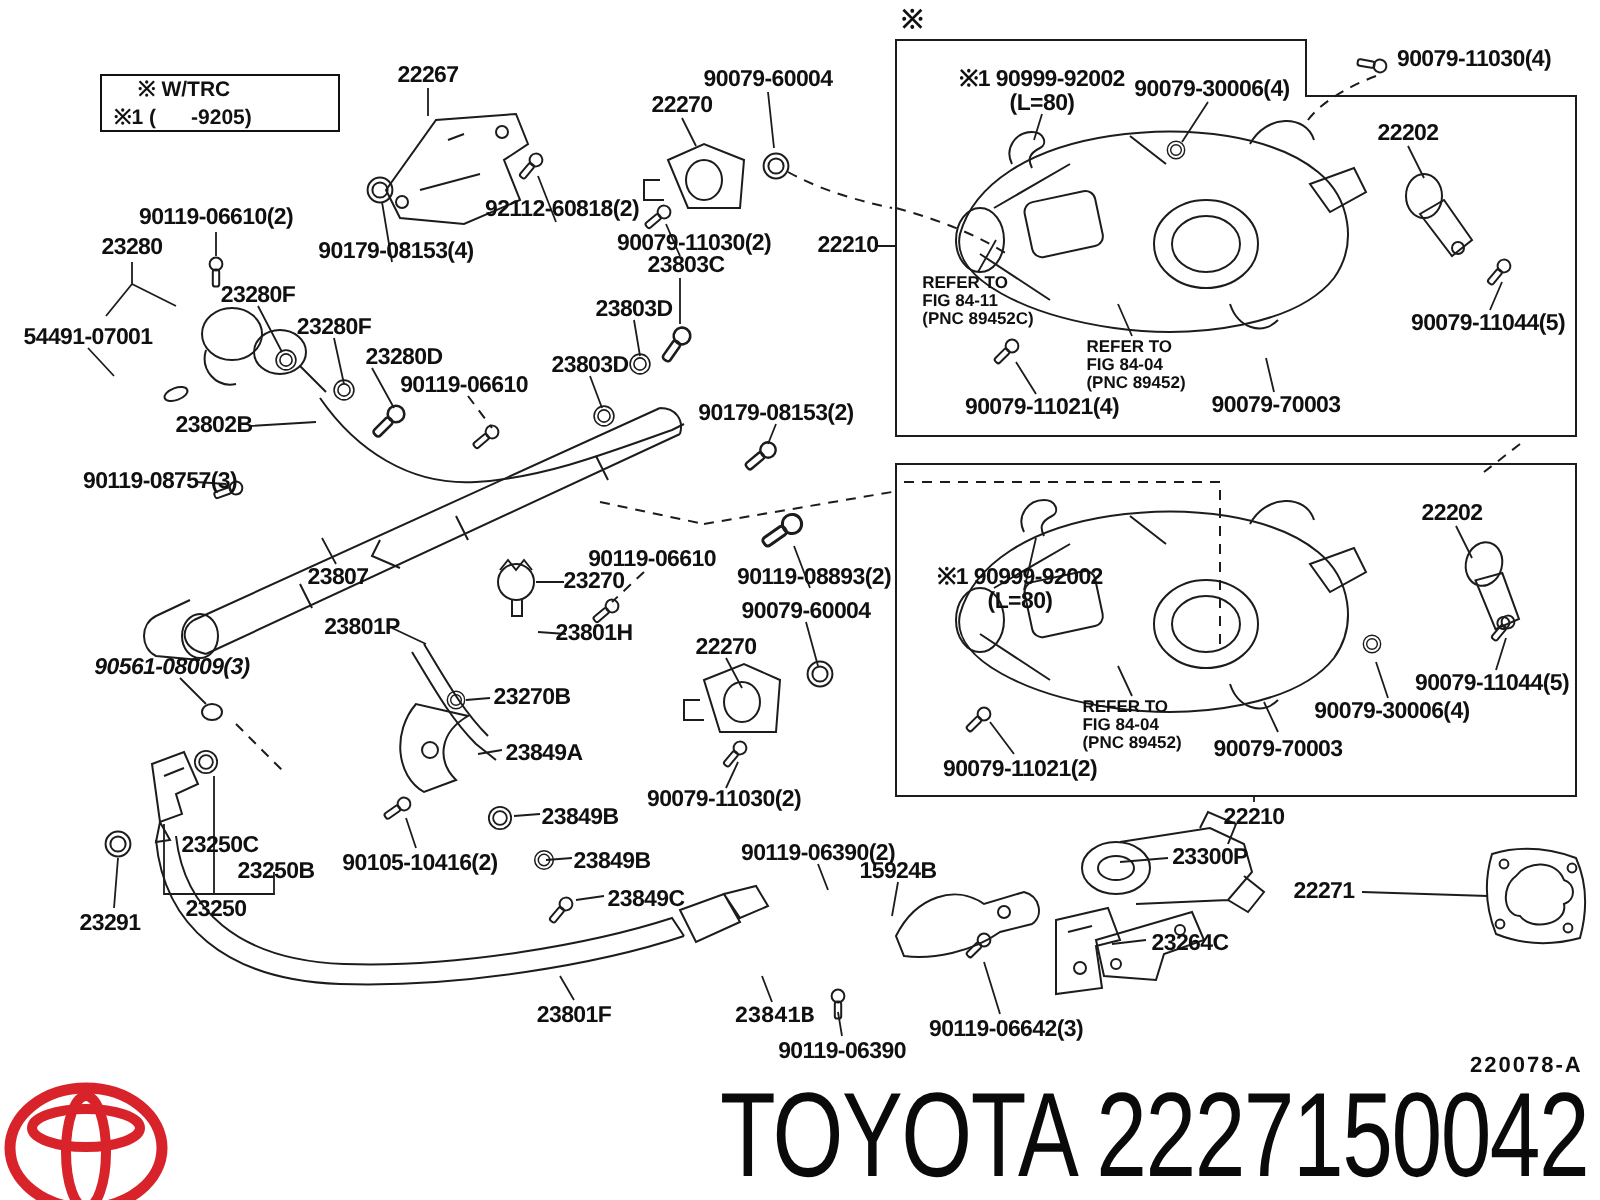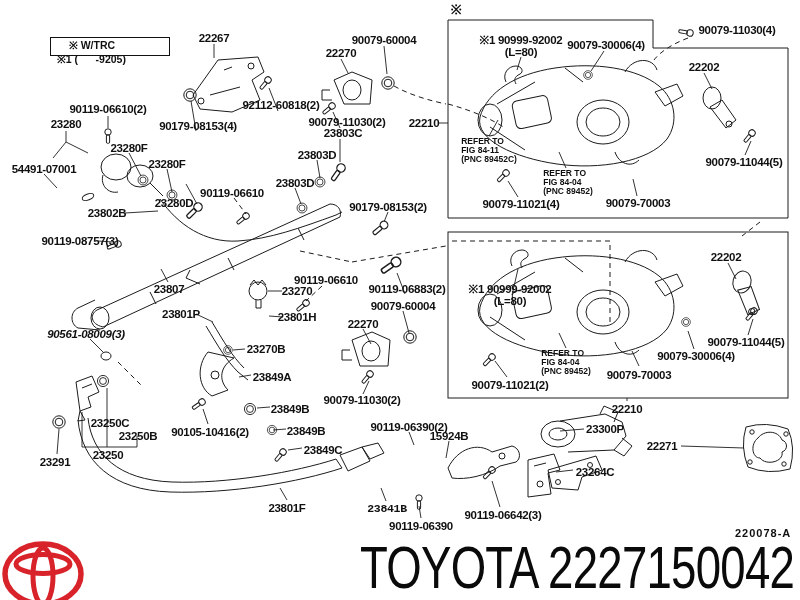--- a/index.html
+++ b/index.html
@@ -6,21 +6,21 @@
     font-family:"Liberation Sans", sans-serif;}
   .stage{position:relative;width:800px;height:600px;background:#fff;color:#111;}
   svg.art{position:absolute;left:0;top:0;}
   .art *{stroke:#1c1c1c;fill:none;stroke-width:1;}
   .art .dash{stroke-dasharray:5,4;}
   .art .thin{stroke-width:0.9;}
   .labels{position:absolute;left:0;top:0;width:800px;height:600px;}
   .plabel{position:absolute;transform:translateX(-50%);font-weight:700;font-size:11.5px;
     letter-spacing:-0.3px;line-height:1.05;text-align:center;white-space:nowrap;color:#101010;}
   .plabel.small{font-size:8.5px;text-align:left;letter-spacing:0;}
-  .notebox{position:absolute;left:50px;top:37px;width:120px;height:19px;border:1.5px solid #111;
+  .notebox{position:absolute;left:50px;top:37px;width:120px;height:29px;border:1.5px solid #111;
     font-weight:700;font-size:10.5px;line-height:1.3;padding:1px 0 0 6px;box-sizing:border-box;
     letter-spacing:0;}
   .notebox .l1{padding-left:12px;}
   .footer-title{position:absolute;left:360px;top:538px;font-size:60px;font-weight:500;
     letter-spacing:-1px;white-space:nowrap;transform:scaleX(0.76);transform-origin:left top;
     color:#0a0a0a;line-height:1;}
   .diagcode{position:absolute;left:735px;top:527px;font-size:11px;font-weight:700;
     letter-spacing:1px;color:#101010;}
   .logo{position:absolute;left:0px;top:540px;}
   .logo ellipse{fill:none;stroke:var(--accent,#d8232a);}
@@ -208,21 +208,21 @@
       </div>
       <div class="plabel" style="left: 66px; top: 118px;">
         <div>23280</div>
       </div>
       <div class="plabel" style="left: 129px; top: 142px;">
         <div>23280F</div>
       </div>
       <div class="plabel" style="left: 167px; top: 158px;">
         <div>23280F</div>
       </div>
-      <div class="plabel" style="left: 174px; top: 173px; margin-top: 24px;">
+      <div class="plabel" style="left: 202px; top: 173px;">
         <div>23280D</div>
       </div>
       <div class="plabel" style="left: 44px; top: 163px;">
         <div>54491-07001</div>
       </div>
       <div class="plabel" style="left: 347px; top: 116px;">
         <div>90079-11030(2)</div>
       </div>
       <div class="plabel" style="left: 343px; top: 127px;">
         <div>23803C</div>
@@ -276,21 +276,21 @@
       <div class="plabel" style="left: 181px; top: 308px;">
         <div>23801P</div>
       </div>
       <div class="plabel" style="left: 297px; top: 311px;">
         <div>23801H</div>
       </div>
       <div class="plabel" style="left: 326px; top: 274px;">
         <div>90119-06610</div>
       </div>
       <div class="plabel" style="left: 407px; top: 283px;">
-        <div>90119-06883(2)</div>
+        <div>90119-08893(2)</div>
       </div>
       <div class="plabel" style="left: 403px; top: 300px;">
         <div>90079-60004</div>
       </div>
       <div class="plabel" style="left: 363px; top: 318px;">
         <div>22270</div>
       </div>
       <div class="plabel" style="left: 86px; top: 328px; font-style: italic;">
         <div>90561-08009(3)</div>
       </div>

